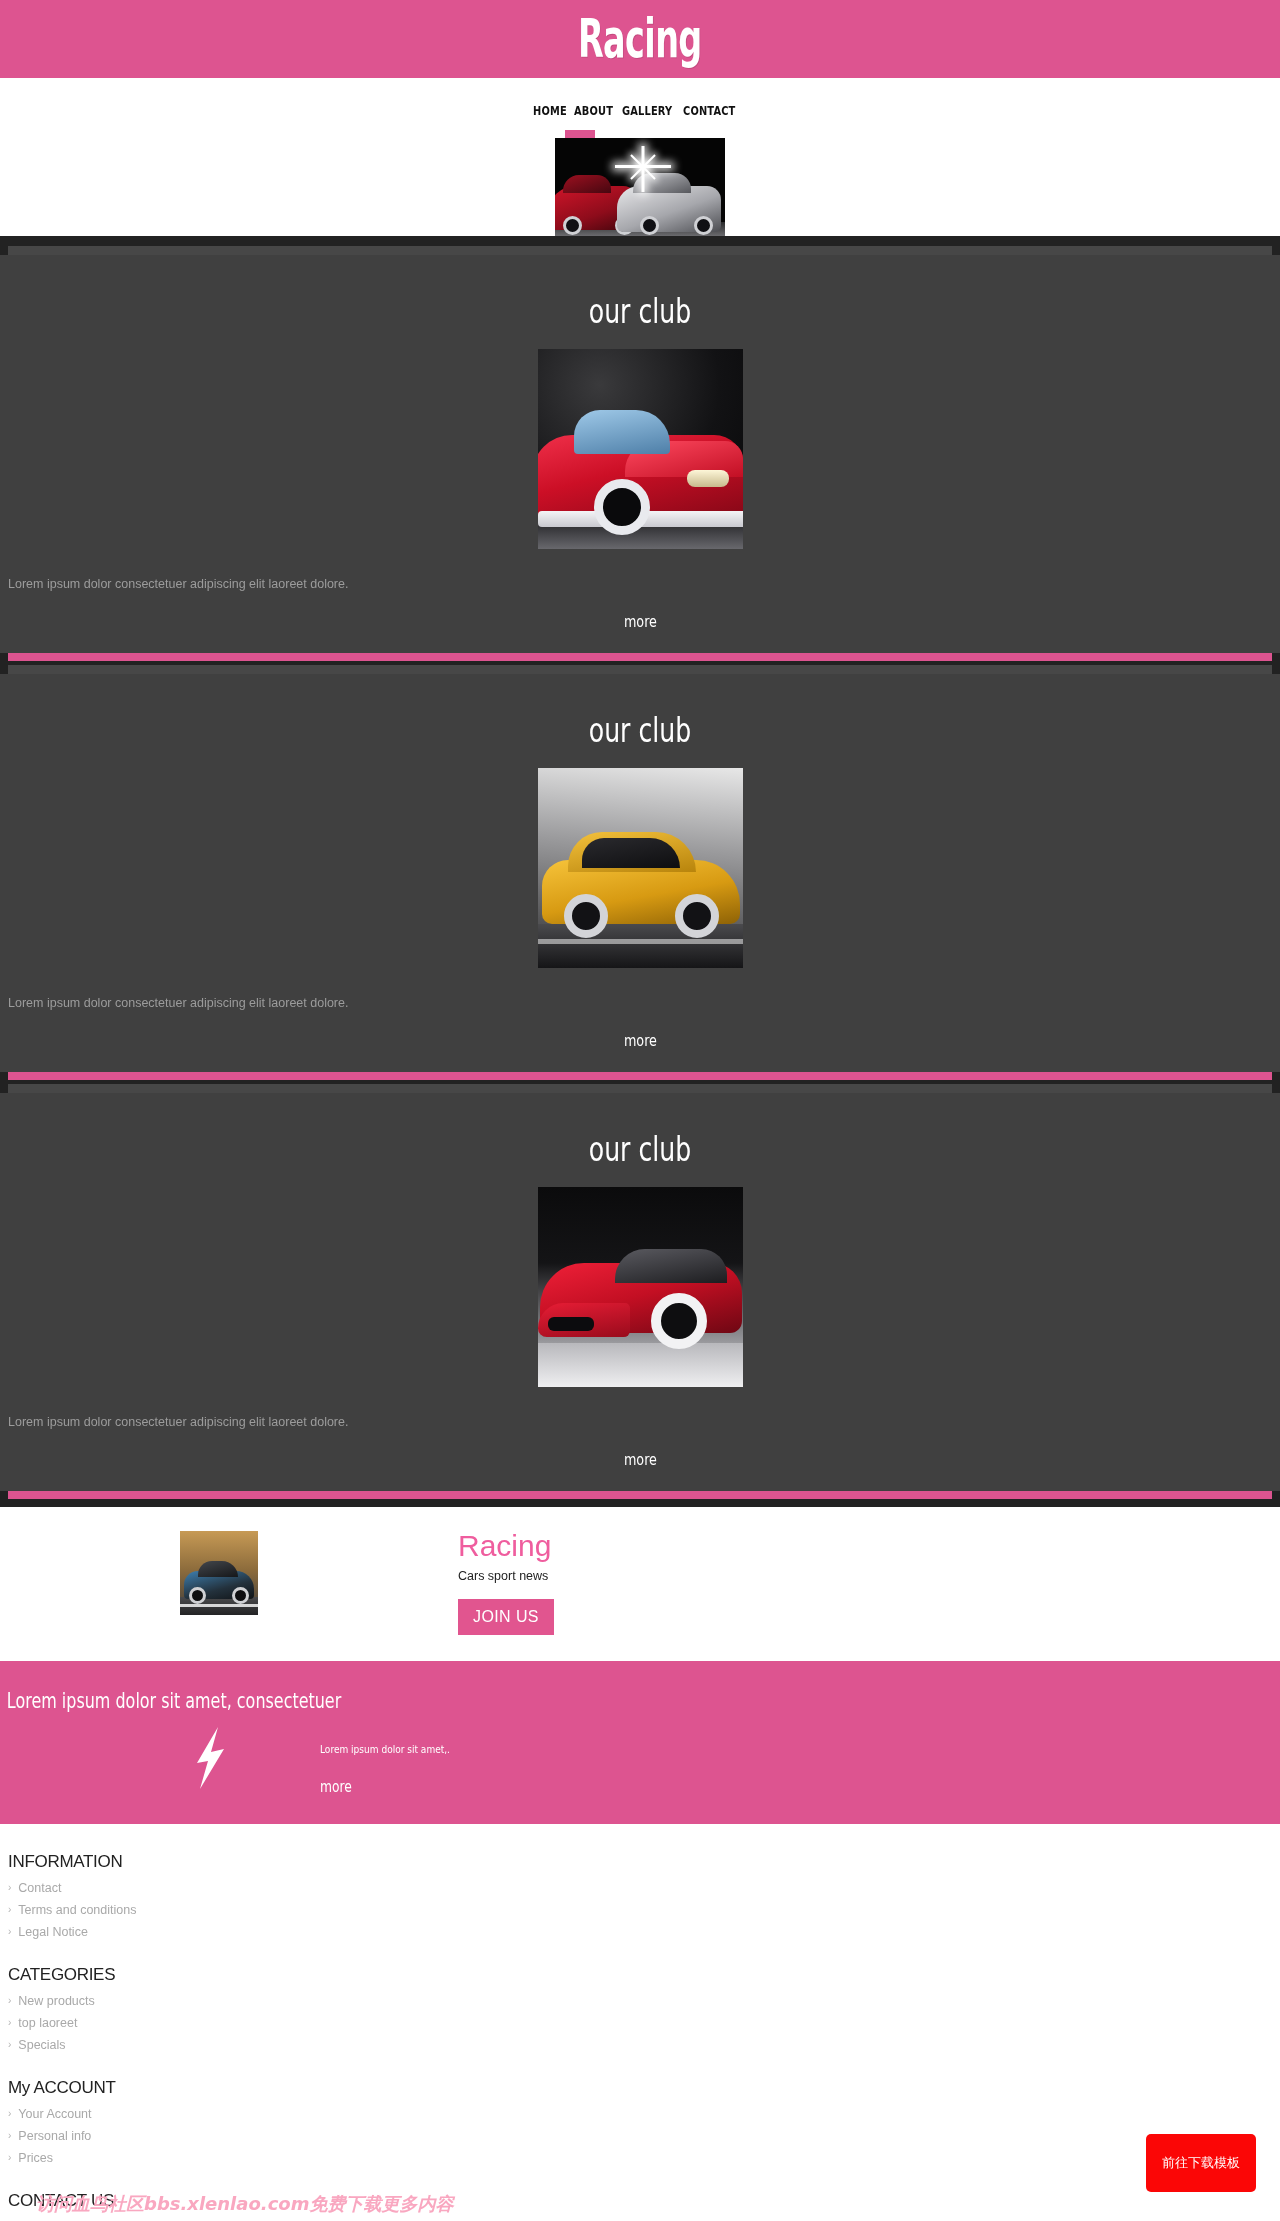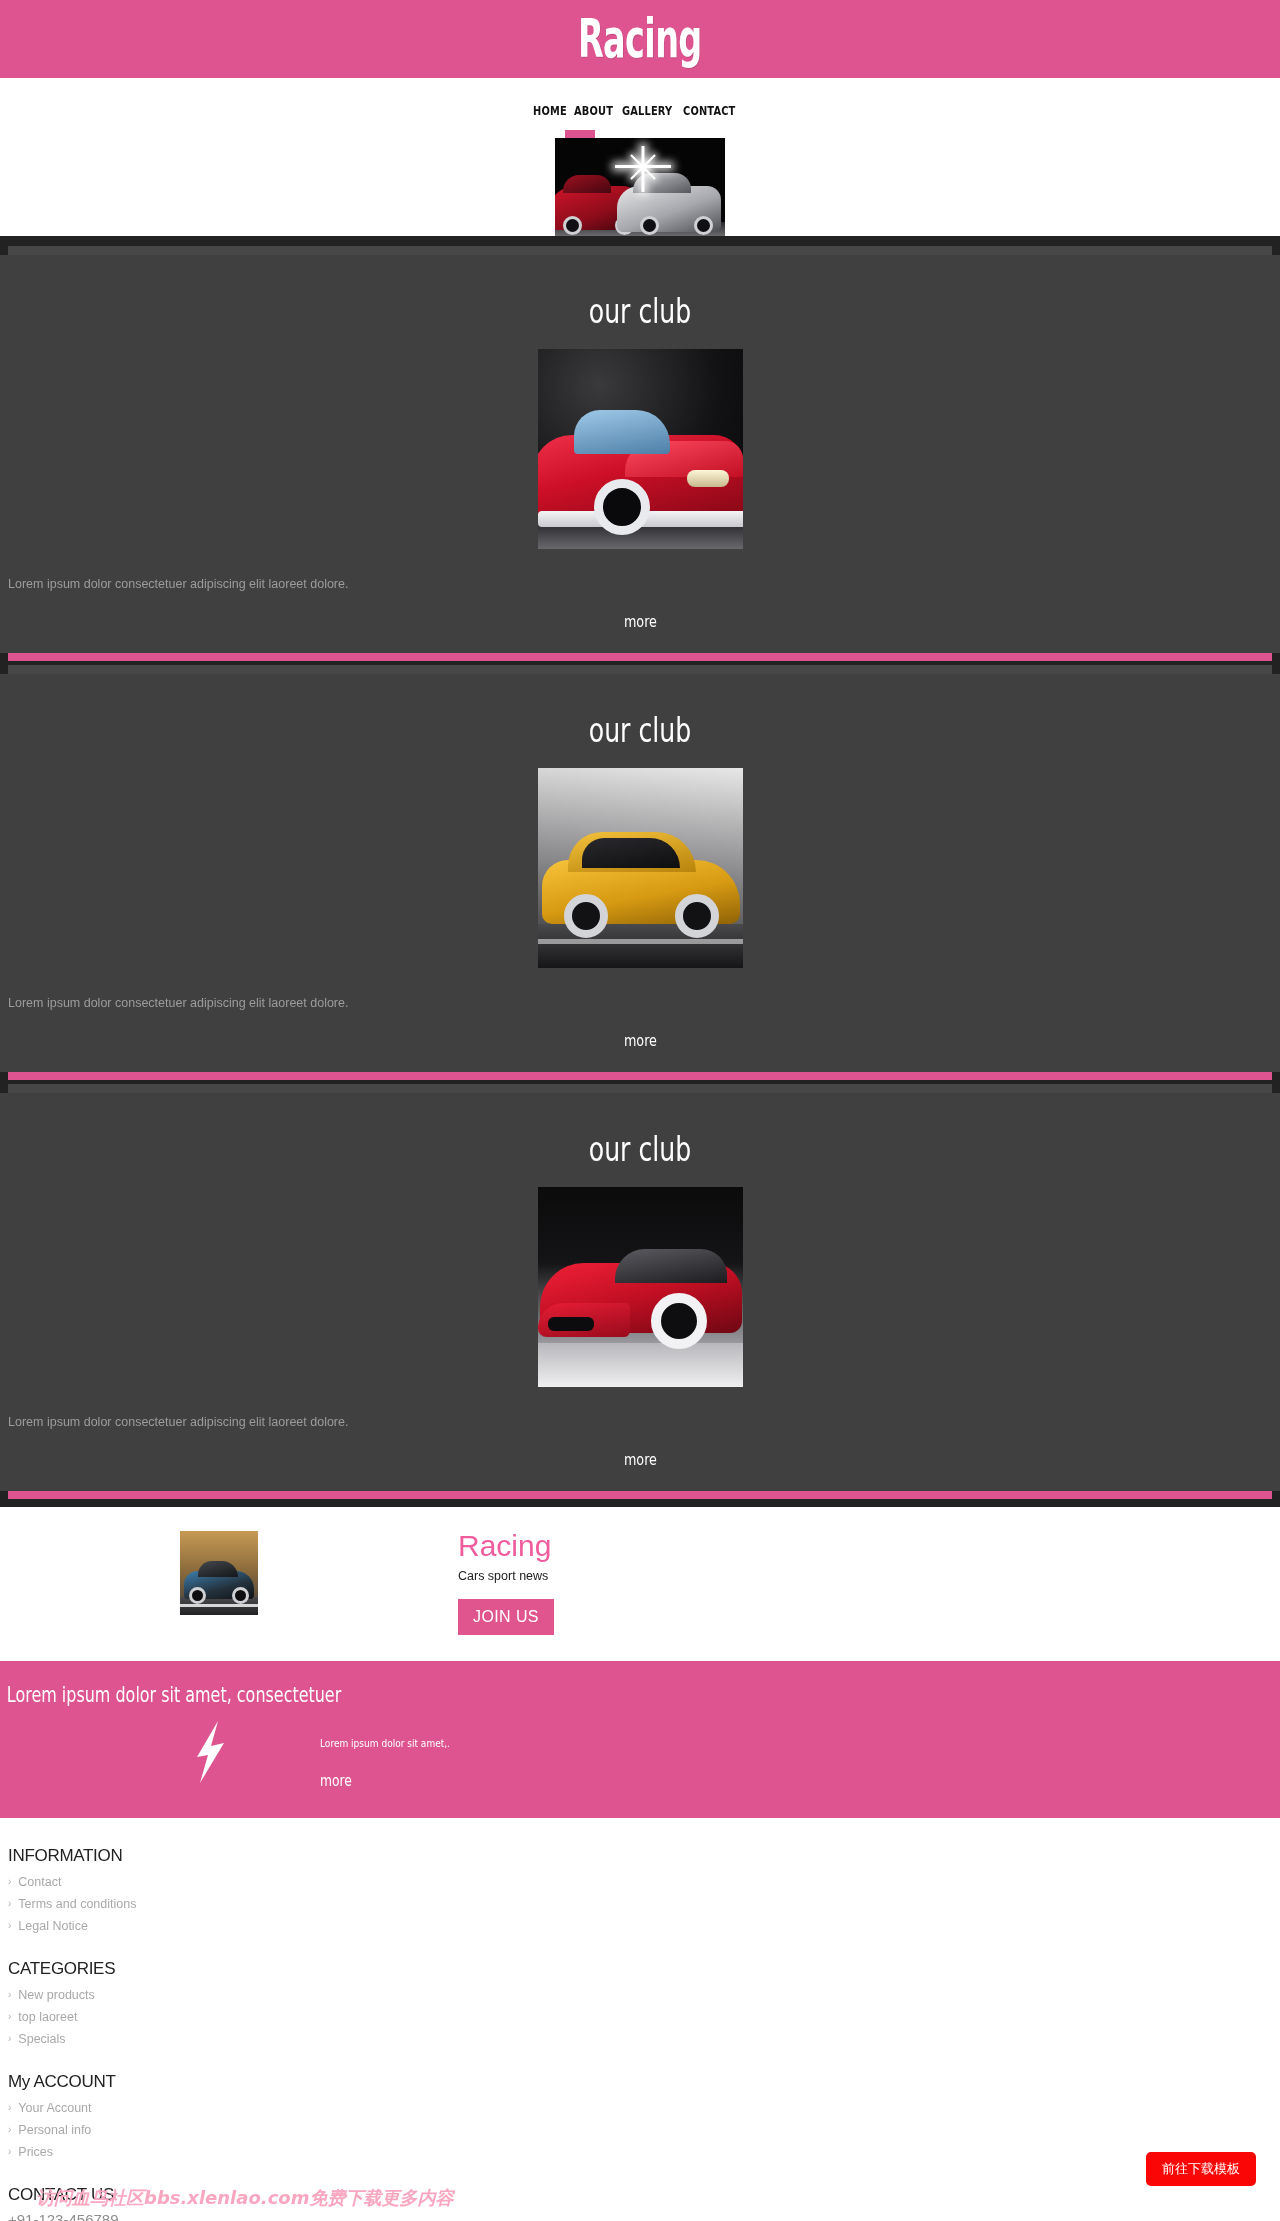--- a/index.html
+++ b/index.html
@@ -310,21 +310,21 @@
     letter-spacing: 0.4px;
     padding: 9px 15px;
     border: none;
     cursor: pointer;
     font-family: "Liberation Sans", sans-serif;
   }
 
   
   .promo {
     background: #dd5490;
-    padding: 22px 0 28px 0;
+    padding: 28px 0 28px 0;
     position: relative;
   }
   .promo-head {
     color: #ffffff;
     font-size: 21px;
     font-family: "DejaVu Sans", sans-serif;
     transform: scaleX(0.76);
     transform-origin: left center;
     padding-left: 9px;
     font-weight: normal;
@@ -399,21 +399,21 @@
     font-family: "DejaVu Sans", sans-serif;
     pointer-events: none;
   }
   .dl-btn {
     position: absolute;
     right: 24px;
     bottom: 52px;
     background: #fb0606;
     color: #ffffff;
     font-size: 13px;
-    padding: 8px 16px;
+    padding: 20px 16px;
     border: none;
     border-radius: 5px;
     cursor: pointer;
     font-family: "DejaVu Sans", sans-serif;
   }
 </style>
 </head>
 <body>
 
 <div class="top-banner">

